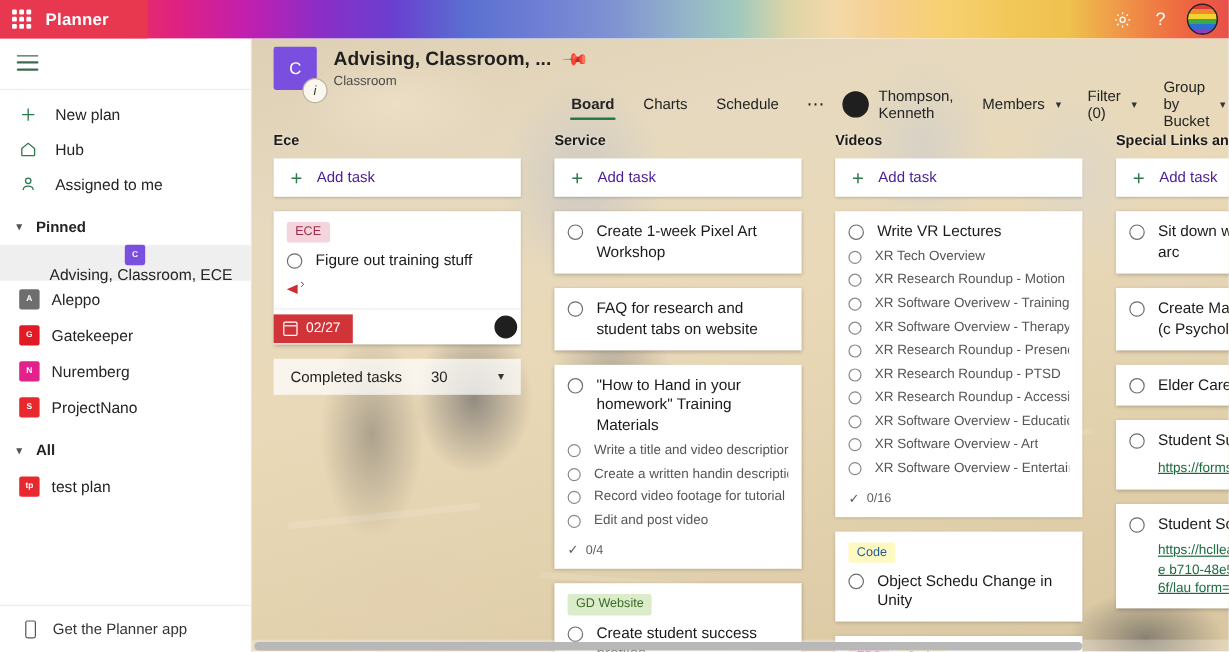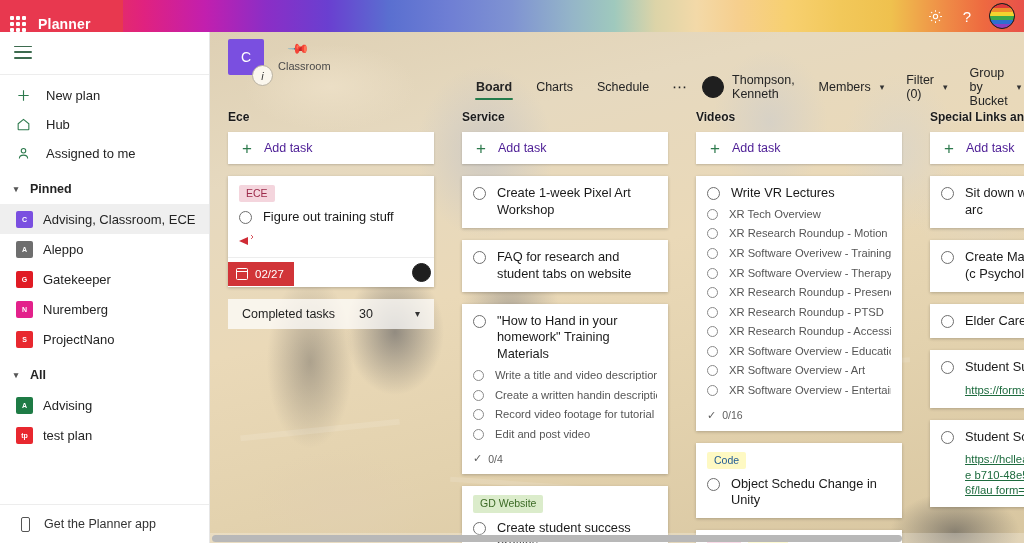--- a/index.html
+++ b/index.html
@@ -23,21 +23,21 @@
       #7f93d2 50%, #95b6c8 56%,
       #9fc9bd 60%, #dcd4a8 64%,
       #f3d9a8 68%, #f6cf8e 72%,
       #f7d070 77%, #f2c85a 82%,
       #efc14e 87%, #ef8f47 92%,
       #ee6a40 96%, #e8514a 100%);
     display: flex; align-items: center;
     z-index: 40;
   }
   #topbar .left-block {
-    height: 32px; display: flex; align-items: flex-end;
+    height: 32px; display: flex; align-items: center;
     background: #e8384f; padding-left: 10px; padding-right: 32px;
   }
   .waffle { width: 16px; height: 16px; display: grid;
     grid-template-columns: repeat(3,1fr); grid-template-rows: repeat(3,1fr);
     gap: 2px; margin-right: 12px; cursor: pointer; }
   .waffle i { background: #fff; border-radius: 1px; display:block; }
   #app-name { color: #fff; font-size: 14px; font-weight: 600; letter-spacing:.2px; }
   #topbar .right-block {
     margin-left: auto; height: 32px; display: flex; align-items: center;
     padding-right: 4px;
@@ -81,21 +81,21 @@
   .group-head {
     height: 30px; display: flex; align-items: center; padding-left: 8px;
     font-size: 12.5px; font-weight: 600; color: #242424; cursor: pointer; margin-top: 6px;
   }
   .chev { width: 16px; text-align: center; font-size: 9px; color: #555; }
   .group-head .group-label { margin-left: 6px; }
 
   .plan-item {
     height: 30px; display: flex; align-items: center; padding-left: 16px; cursor: pointer;
   }
-  .plan-item.active { background: #efefef; }
+  .plan-item.active { background: #efefef; flex-direction: column; }
   .plan-tile {
     width: 17px; height: 17px; border-radius: 2px; flex-shrink:0;
     display:flex; align-items:center; justify-content:center;
     color:#fff; font-size: 7px; font-weight: 600;
   }
   .plan-name { margin-left: 10px; font-size: 13px; color:#242424; white-space:nowrap; }
 
   #sidebar .spacer { flex: 1; }
   #sidebar .bottom-div { height: 1px; background: #ededed; }
   #get-app { height: 38px; display:flex; align-items:center; padding-left:16px; cursor:pointer; }
@@ -389,24 +389,20 @@
   <div class="plan-item">
     <span class="plan-tile" style="background:#e8282f">S</span>
     <span class="plan-name">ProjectNano</span>
   </div>
 
   <div class="group-head">
     <span class="chev">▾</span>
     <span class="group-label">All</span>
   </div>
   <div class="plan-item">
-    <span class="plan-tile" style="background:#1e7b45">A</span>
-    <span class="plan-name">Advising</span>
-  </div>
-  <div class="plan-item">
     <span class="plan-tile" style="background:#e8282f">tp</span>
     <span class="plan-name">test plan</span>
   </div>
 
   <div class="spacer"></div>
   <div class="bottom-div"></div>
   <div id="get-app">
     <span class="phone"></span>
     <span class="lbl">Get the Planner app</span>
   </div>
@@ -421,20 +417,21 @@
 
   <div id="board-scroll">
 
     <div id="plan-header">
       <div id="plan-tile-big">
         <span>C</span>
         <span id="info-badge">i</span>
       </div>
       <div id="plan-title-wrap">
         <div id="plan-title-row">
+          <span id="plan-title">Advising, Classroom, ...</span>
           <span id="pin-icon">📌</span>
         </div>
         <div id="plan-sub">Classroom</div>
       </div>
     </div>
 
     <div id="tabstrip">
       <div class="tab active">
         <span>Board</span>
       </div>

